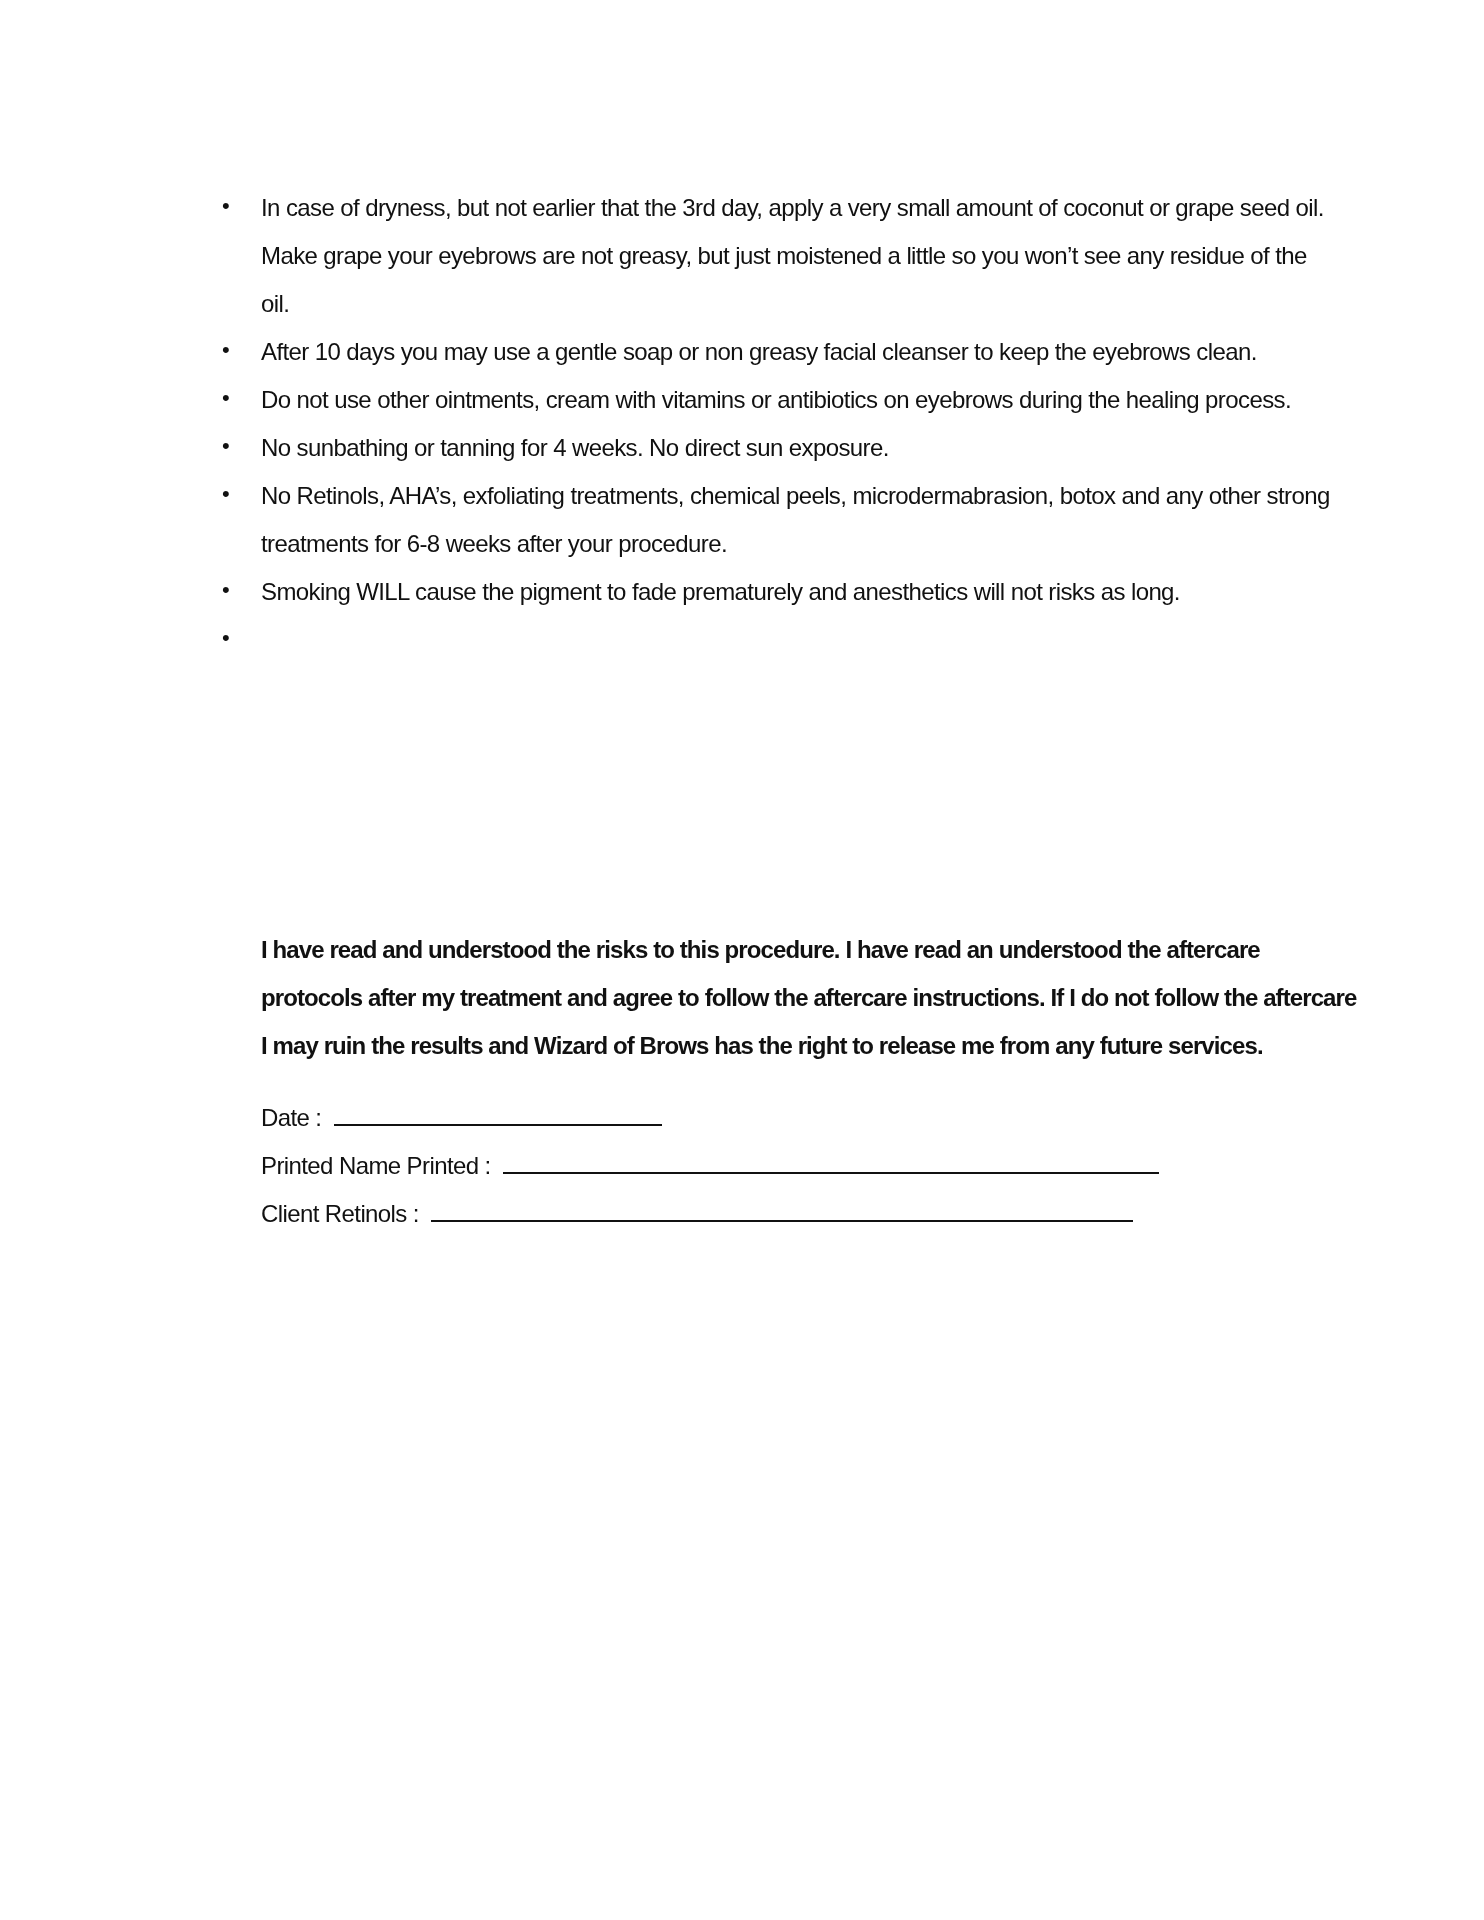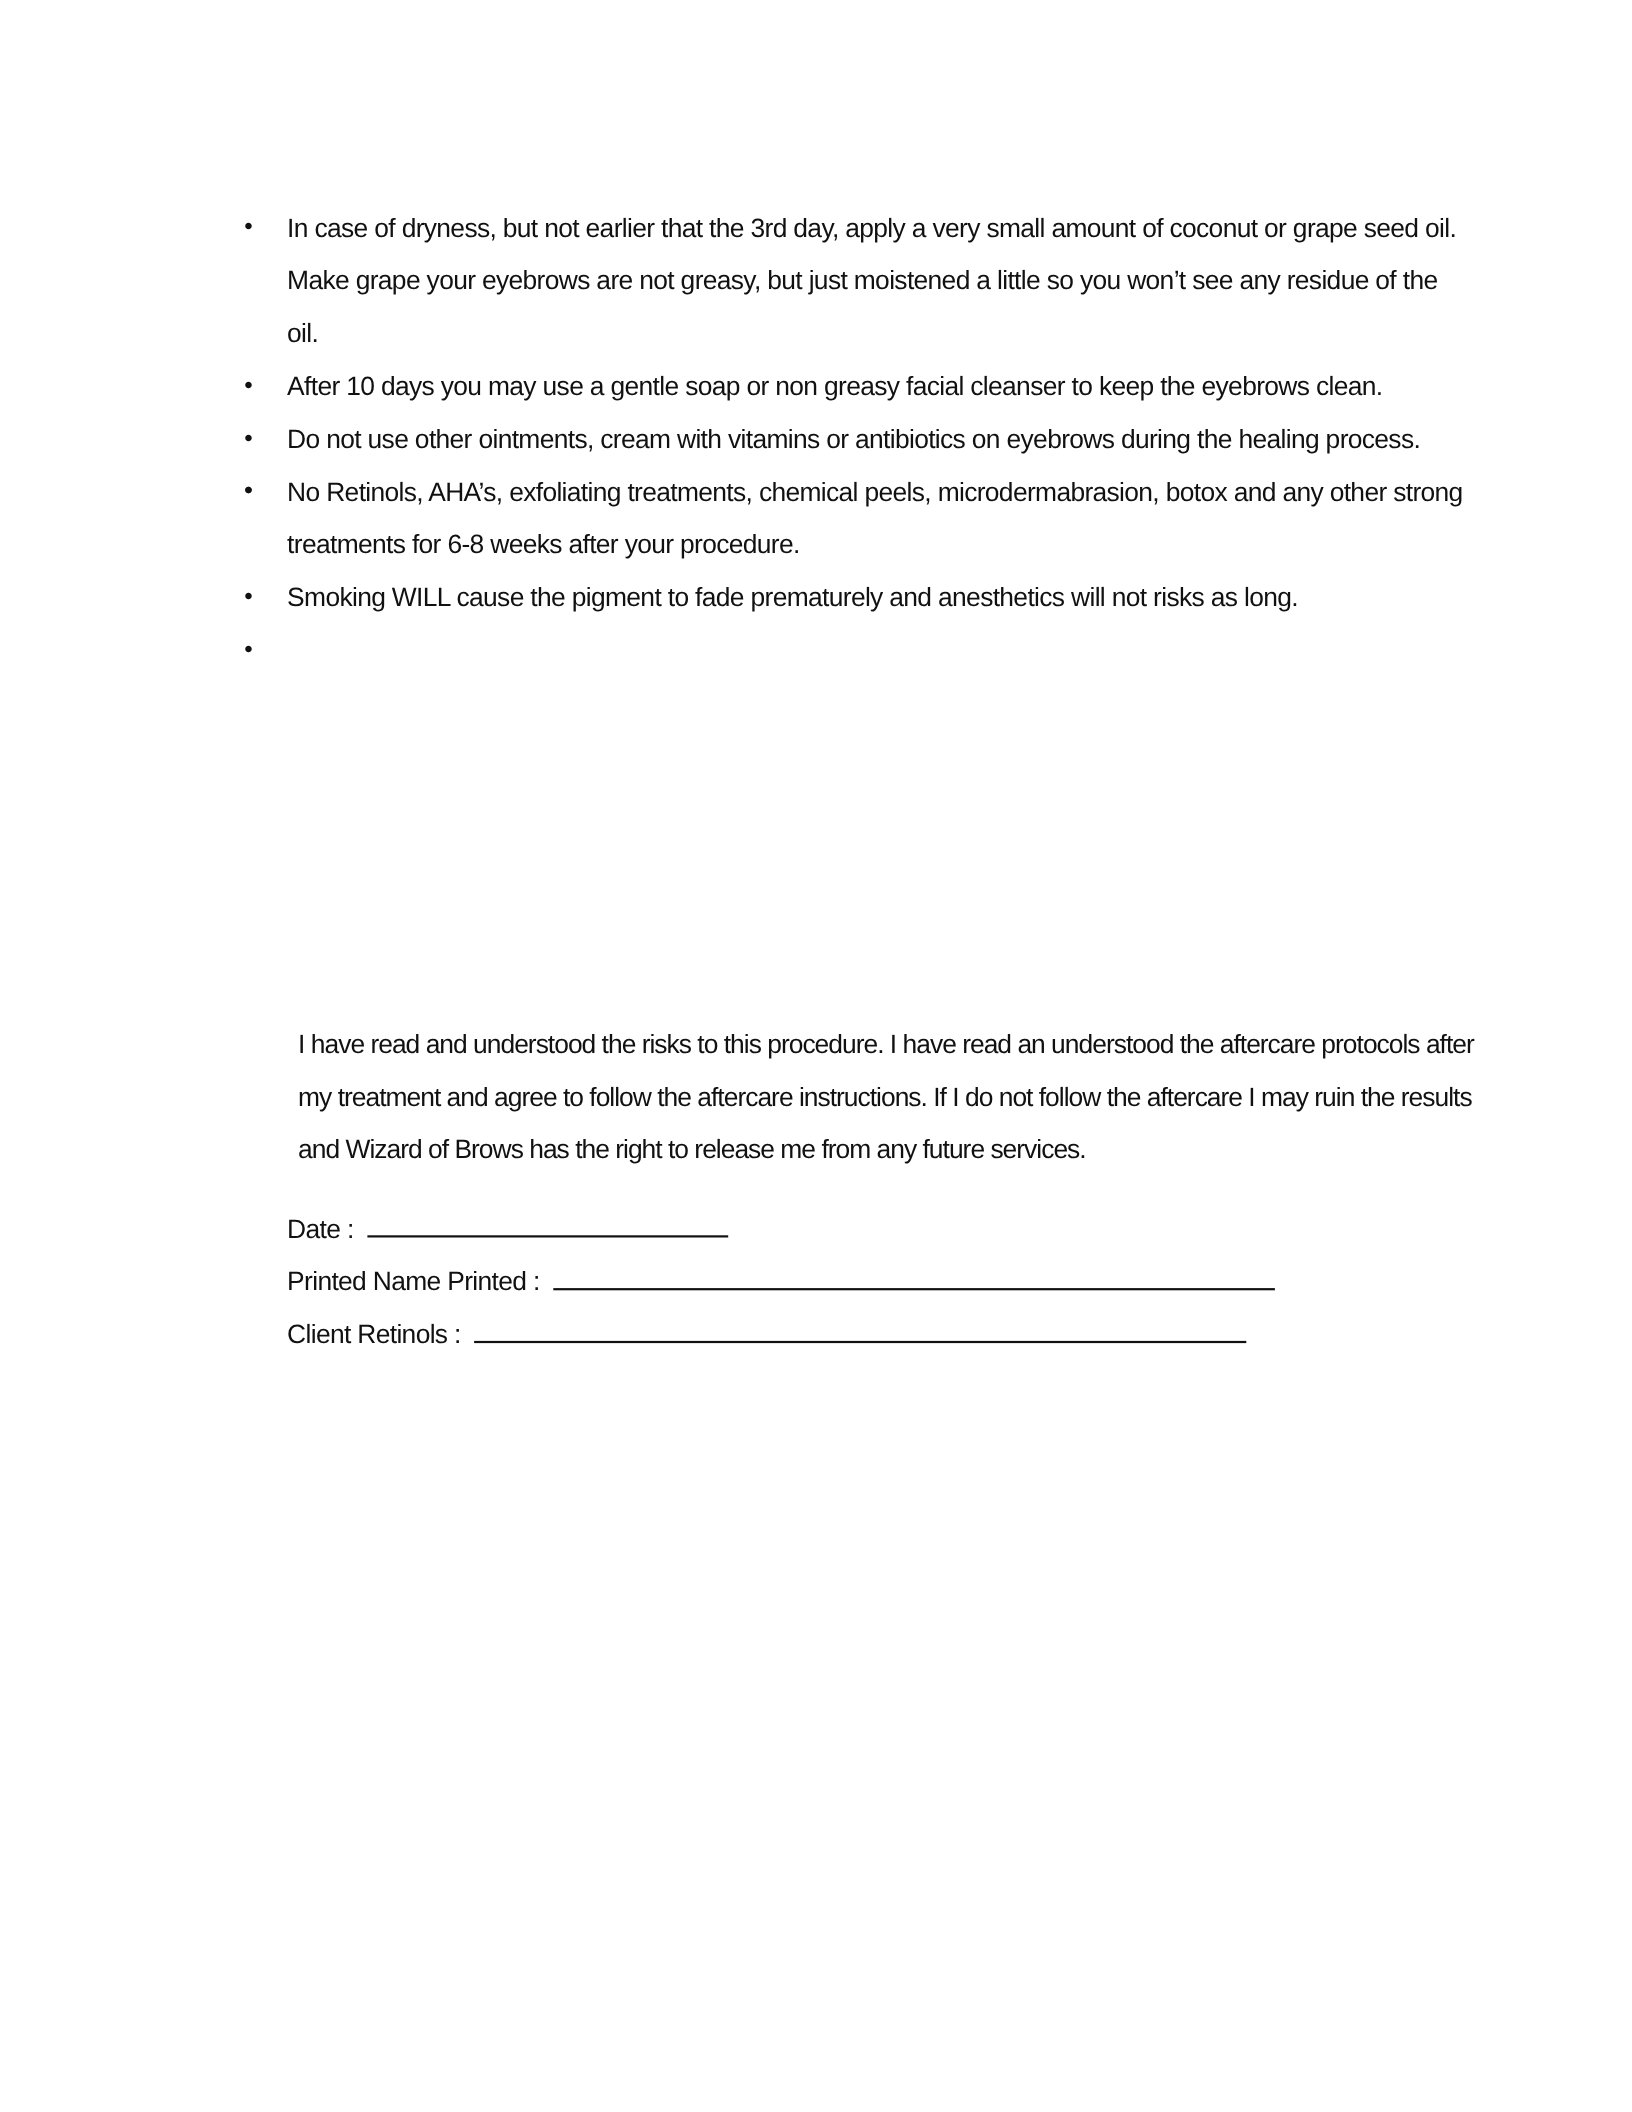--- a/index.html
+++ b/index.html
@@ -3,38 +3,38 @@
 <meta charset="utf-8">
 <style>
   html, body { margin:0; padding:0; background:#ffffff; }
   body { width:1484px; height:1920px; position:relative; overflow:hidden;
          font-family:"Liberation Sans", sans-serif; color:#111; }
   .page { position:absolute; left:0; top:0; width:1484px; height:1920px; background:#fff; }
   .list { position:absolute; left:222px; top:184px; width:1110px; margin:0; padding:0; list-style:none; }
   .item { position:relative; padding-left:39px; font-size:24px; line-height:48px; letter-spacing:-0.6px; }
   .bullet { position:absolute; left:0; top:0; font-size:22px; line-height:44px; }
   .consent { position:absolute; left:261px; top:902px; width:1100px; font-size:24px; line-height:48px;
-             font-weight:normal; letter-spacing:-0.9px;margin-left:10px; }
+             font-weight:bold; letter-spacing:-0.9px; }
   .fields { position:absolute; left:261px; top:1094px; width:1000px; font-size:24px; line-height:48px; letter-spacing:-0.6px; }
   .field { display:flex; align-items:baseline; height:48px; }
   .field .label { white-space:pre; }
   .field .line { display:inline-block; border-bottom:2px solid #111; height:20px; margin-left:6px; }
   .line.date { width:328px; }
   .line.name { width:656px; }
   .line.sig { width:702px; }
 </style>
 </head>
 <body>
 
 <div class="page">
   <ul class="list">
     <li class="item"><span class="bullet">•</span><span>In case of dryness, but not earlier that the 3rd day, apply a very small amount of coconut or grape seed oil. Make grape your eyebrows are not greasy, but just moistened a little so you won’t see any residue of the oil.</span></li>
     <li class="item"><span class="bullet">•</span><span>After 10 days you may use a gentle soap or non greasy facial cleanser to keep the eyebrows clean.</span></li>
     <li class="item"><span class="bullet">•</span><span>Do not use other ointments, cream with vitamins or antibiotics on eyebrows during the healing process.</span></li>
-    <li class="item"><span class="bullet">•</span></li>
+    <li class="item"><span class="bullet">•</span><span>No sunbathing or tanning for 4 weeks. No direct sun exposure.</span></li>
     <li class="item"><span class="bullet">•</span><span>No Retinols, AHA’s, exfoliating treatments, chemical peels, microdermabrasion, botox and any other strong treatments for 6-8 weeks after your procedure.</span></li>
     <li class="item"><span class="bullet">•</span><span>Smoking WILL cause the pigment to fade prematurely and anesthetics will not risks as long.</span></li>
     <li class="item"><span class="bullet">•</span></li>
   </ul>
 
   <p class="consent">I have read and understood the risks to this procedure. I have read an understood the aftercare protocols after my treatment and agree to follow the aftercare instructions. If I do not follow the aftercare I may ruin the results and Wizard of Brows has the right to release me from any future services.</p>
 
   <div class="fields">
     <div class="field">
       <span class="label">Date : </span>

